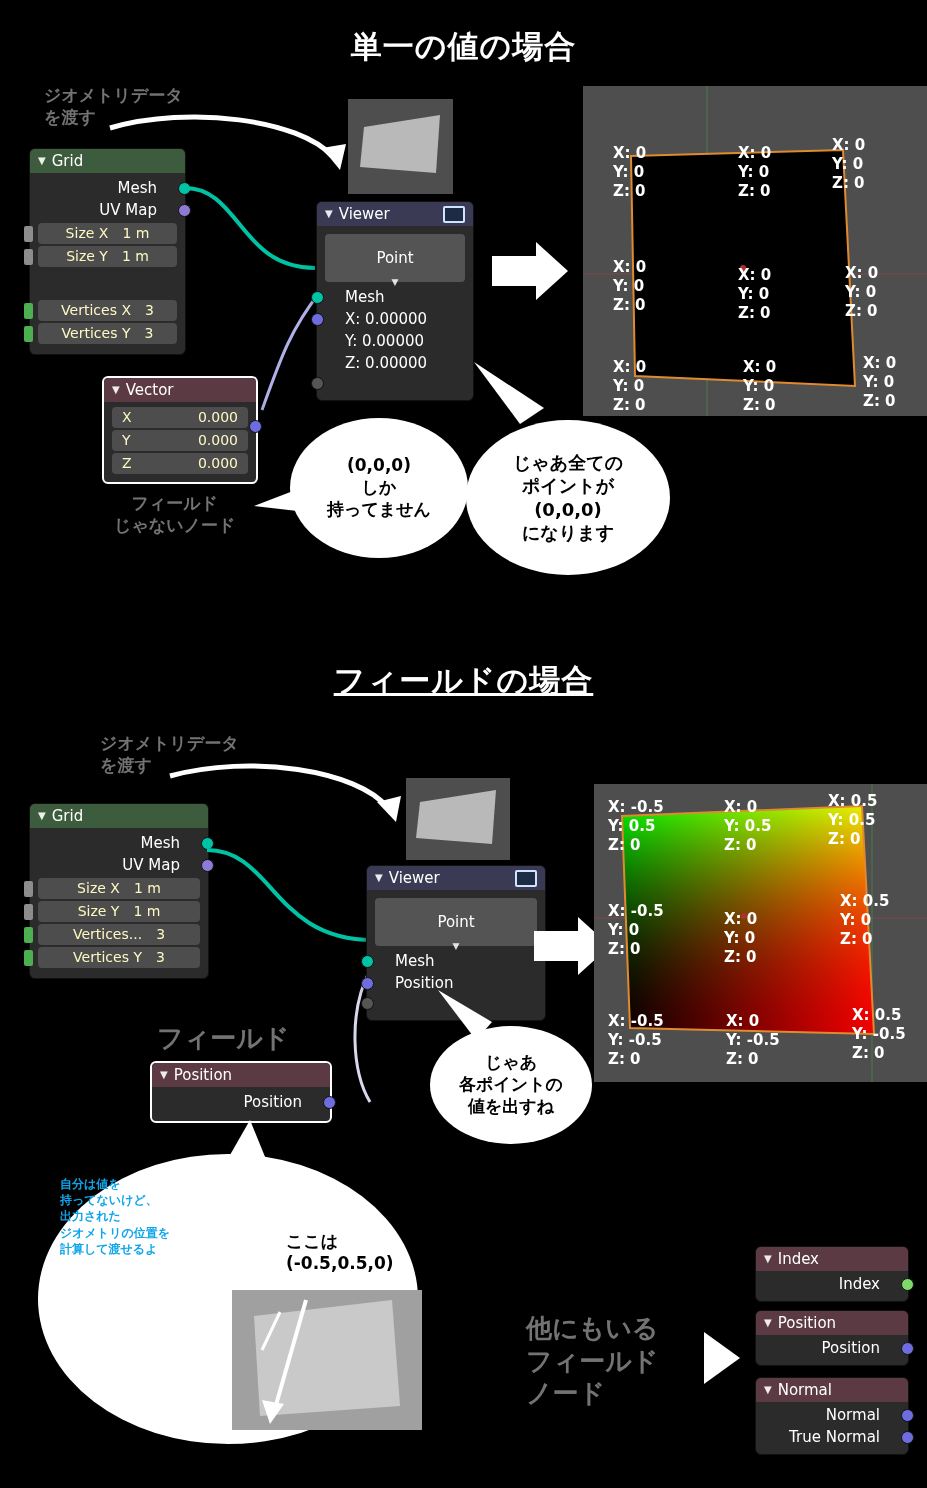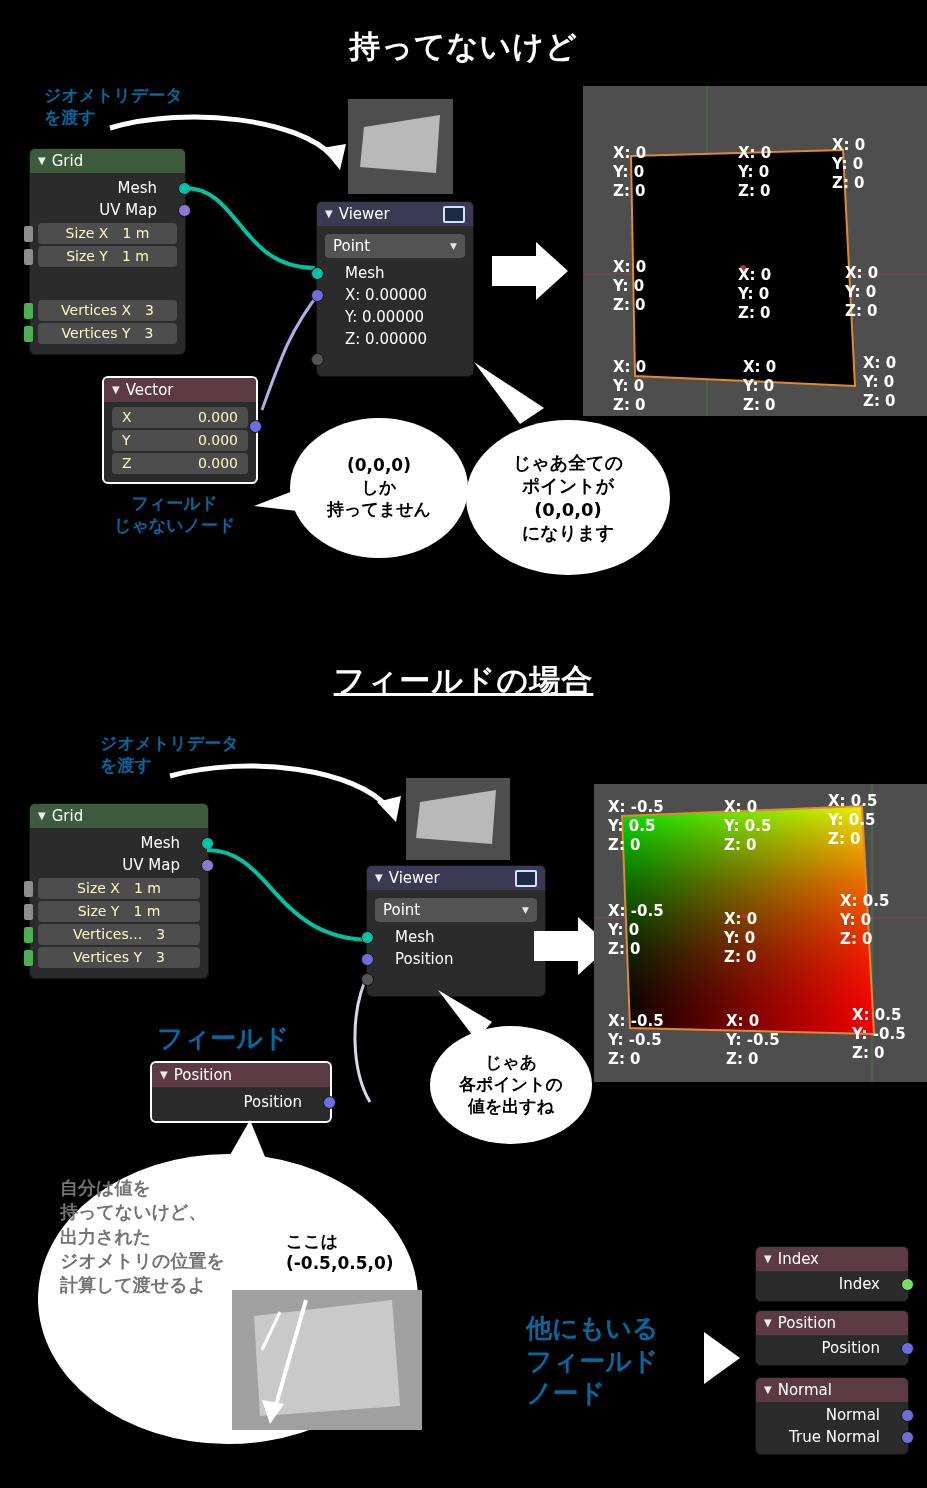--- a/index.html
+++ b/index.html
@@ -30,41 +30,41 @@
   .s-green{background:#00c2a4;}
   .s-purple{background:#6d6de0;}
   .s-violet{background:#8e7ad6;}
   .s-lgreen{background:#7cd96a;}
   .leftbar{position:absolute;left:-6px;width:9px;height:16px;border-radius:2px;top:50%;margin-top:-8px;}
   .lb-grey{background:#8d8d8d;}
   .lb-green{background:#4caf50;}
 
   .viewer .hdr{background:#3a3a55;}
   .select{margin:4px 8px;height:24px;line-height:24px;background:#545454;border-radius:4px;font-size:15px;
-          padding:0 8px;display:flex;justify-content:space-between;align-items:center;color:#fff;}
+          padding:12px 8px;display:flex;justify-content:space-between;align-items:center;color:#fff;flex-direction:column;}
   .select .arrow{font-size:9px;opacity:.85;}
   .monitor{width:18px;height:13px;border:2px solid #cfe3ff;border-radius:2px;background:#1d2b44;}
 
   
   .bubble{position:absolute;background:#fff;color:#000;border-radius:50%/50%;
           display:flex;align-items:center;justify-content:center;text-align:center;
           font-weight:bold;line-height:1.28;}
-  .label{position:absolute;font-weight:bold;color:#0369a1;line-height:1.3;}
+  .label{position:absolute;font-weight:bold;color:#737373;line-height:1.3;}
 
   .viewport{position:absolute;background:#4e4e4e;overflow:hidden;}
   .vp-text{position:absolute;font-size:15px;font-weight:bold;color:#fff;line-height:1.25;white-space:pre;}
 
   .plane{position:absolute;}
   svg{overflow:visible;}
 </style>
 </head>
 <body>
 
 <div class="abs" style="top:26px;left:0;width:927px;">
-  <div class="section-title">持ってないけど</div>
+  <div class="section-title">単一の値の場合</div>
 </div>
 
 <div class="label abs" style="left:44px;top:84px;font-size:17px;white-space:pre;">ジオメトリデータ
 を渡す</div>
 
 <svg class="abs" style="left:100px;top:100px;width:260px;height:80px;">
   <path d="M10,28 C90,5 200,20 232,56" stroke="#fff" stroke-width="5" fill="none"></path>
   <polygon points="240,70 222,48 246,44" fill="#fff"></polygon>
 </svg>
 
@@ -349,21 +349,21 @@
 各ポイントの
 値を出すね</div>
 <svg class="abs" style="left:432px;top:988px;width:70px;height:60px;">
   <polygon points="6,2 44,52 60,34" fill="#fff"></polygon>
 </svg>
 
 <div class="abs" style="left:38px;top:1154px;width:380px;height:290px;background:#fff;border-radius:50%/50%;"></div>
 <svg class="abs" style="left:210px;top:1118px;width:80px;height:70px;">
   <polygon points="40,2 8,58 62,56" fill="#fff"></polygon>
 </svg>
-<div class="abs" style="left:60px;top:1176px;width:200px;color:#737373;font-weight:bold;font-size:18px;line-height:1.35;white-space:pre;">自分は値を
+<div class="abs" style="left:60px;top:1176px;width:200px;color:#0ea5e9;font-weight:bold;font-size:12px;line-height:1.35;white-space:pre;">自分は値を
 持ってないけど、
 出力された
 ジオメトリの位置を
 計算して渡せるよ</div>
 
 <div class="abs" style="left:286px;top:1230px;color:#000;font-weight:bold;font-size:17px;line-height:1.3;white-space:pre;">ここは
 (-0.5,0.5,0)</div>
 <div class="abs" style="left:286px;top:1286px;color:#000;font-weight:bold;font-size:17px;line-height:1.3;white-space:pre;">ここは
 (-0.5,-0.5,0)</div>
 <div class="abs" style="left:425px;top:1312px;color:#000;font-weight:bold;font-size:17px;">…</div>

